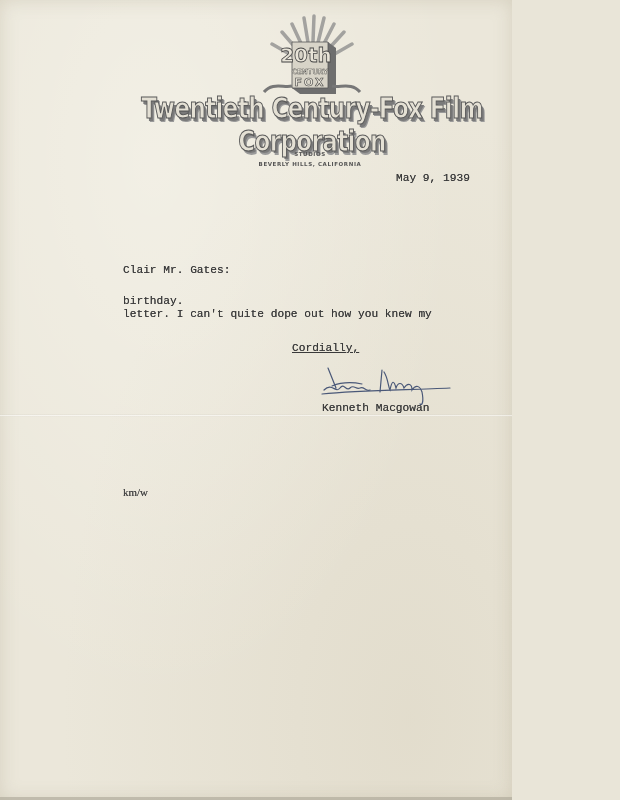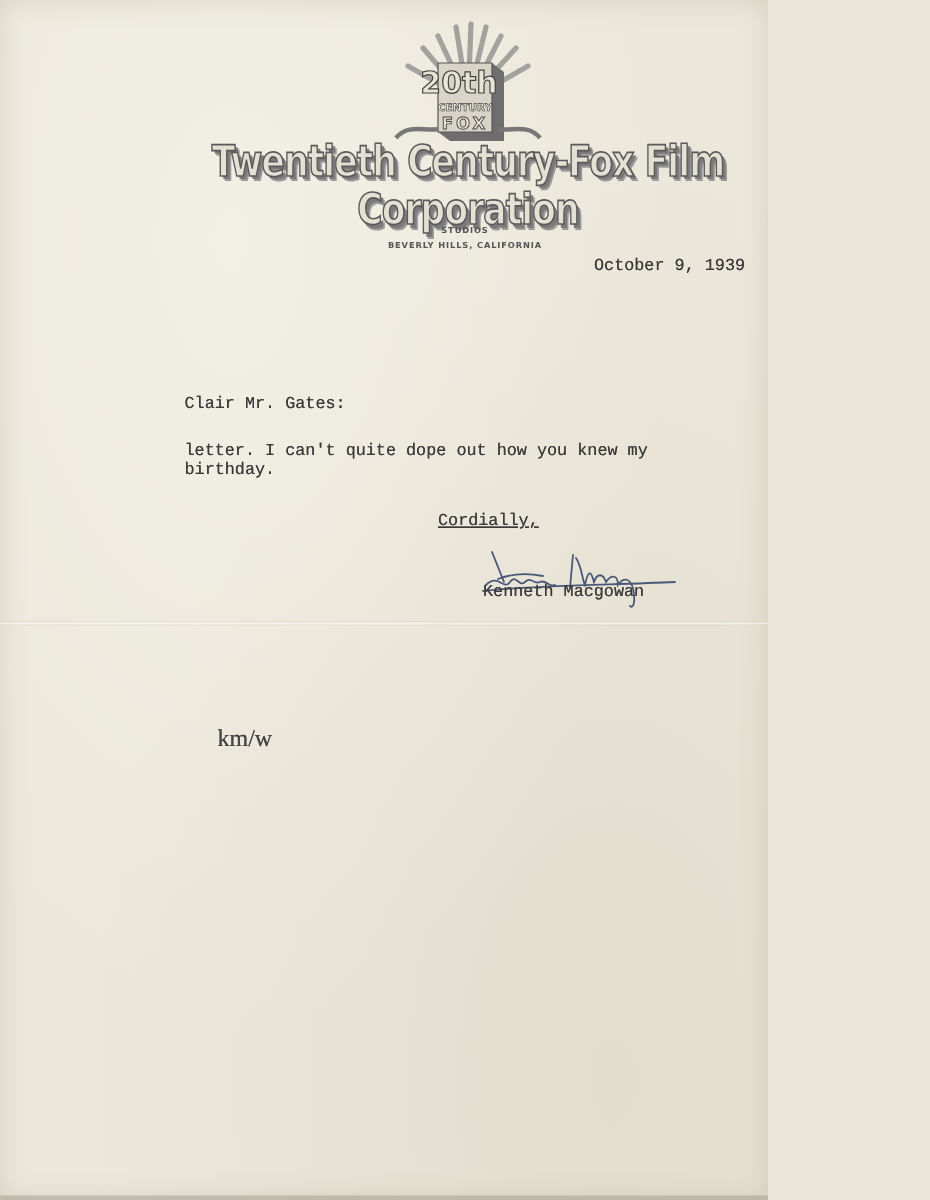--- a/index.html
+++ b/index.html
@@ -55,22 +55,22 @@
       color: #3a3a3a;
       white-space: pre;
       line-height: 13px;
       text-shadow: 0 0 0.4px #555;
     }
     .date { left: 396px; top: 172px; }
     .addr { left: 123px; top: 219px; }
     .salutation { left: 123px; top: 264px; }
     .body-text { left: 123px; top: 295px; }
     .closing { left: 292px; top: 342px; text-decoration: underline; }
-    .signer { left: 322px; top: 389px; }
-    .initials { left: 123px; top: 486px; font-family: "Liberation Serif", serif; font-size: 16px; color: #444; margin-left: 22px; }
+    .signer { left: 322px; top: 402px; }
+    .initials { left: 123px; top: 486px; font-family: "Liberation Serif", serif; font-size: 11px; color: #444; }
     .signature {
       position: absolute; left: 318px; top: 360px; width: 140px; height: 50px;
     }
   </style>
 </head>
 <body>
 
 <div class="page">
 
   <svg class="logo" viewBox="0 0 100 88">
@@ -97,26 +97,26 @@
     <path d="M98,80 C90,70 78,76 70,74" stroke="#777" stroke-width="3" fill="none"></path>
   </svg>
 
   <div class="company">Twentieth Century-Fox Film Corporation</div>
 
   <div class="studios">
     <div>STUDIOS</div>
     <div>BEVERLY HILLS, CALIFORNIA</div>
   </div>
 
-  <div class="typed date">October 9, 1939</div>
+  <div class="typed date">May 9, 1939</div>
 
 
   <div class="typed salutation">Clair Mr. Gates:</div>
 
-  <div class="typed body-text"><div>letter. I can't quite dope out how you knew my</div><div>birthday.</div></div>
+  <div class="typed body-text"><div>birthday.</div><div>letter. I can't quite dope out how you knew my</div></div>
 
   <div class="typed closing">Cordially,</div>
 
   <svg class="signature" viewBox="0 0 140 50">
     <g stroke="#4a5878" stroke-width="1.2" fill="none" stroke-linecap="round">
       <path d="M10,8 L18,28 M6,30 C14,22 18,34 22,28 C26,22 28,32 32,28 C36,24 38,30 42,28 C46,26 48,32 52,30"></path>
       <path d="M14,26 C24,22 34,22 44,24"></path>
       <path d="M64,10 L62,32 M66,12 C70,18 70,26 72,30 C74,20 76,20 78,28 C80,22 84,22 86,28 C90,22 94,24 94,30 C98,24 102,26 104,32 C106,42 104,46 102,44"></path>
       <path d="M4,34 C40,30 90,30 132,28"></path>
     </g>

